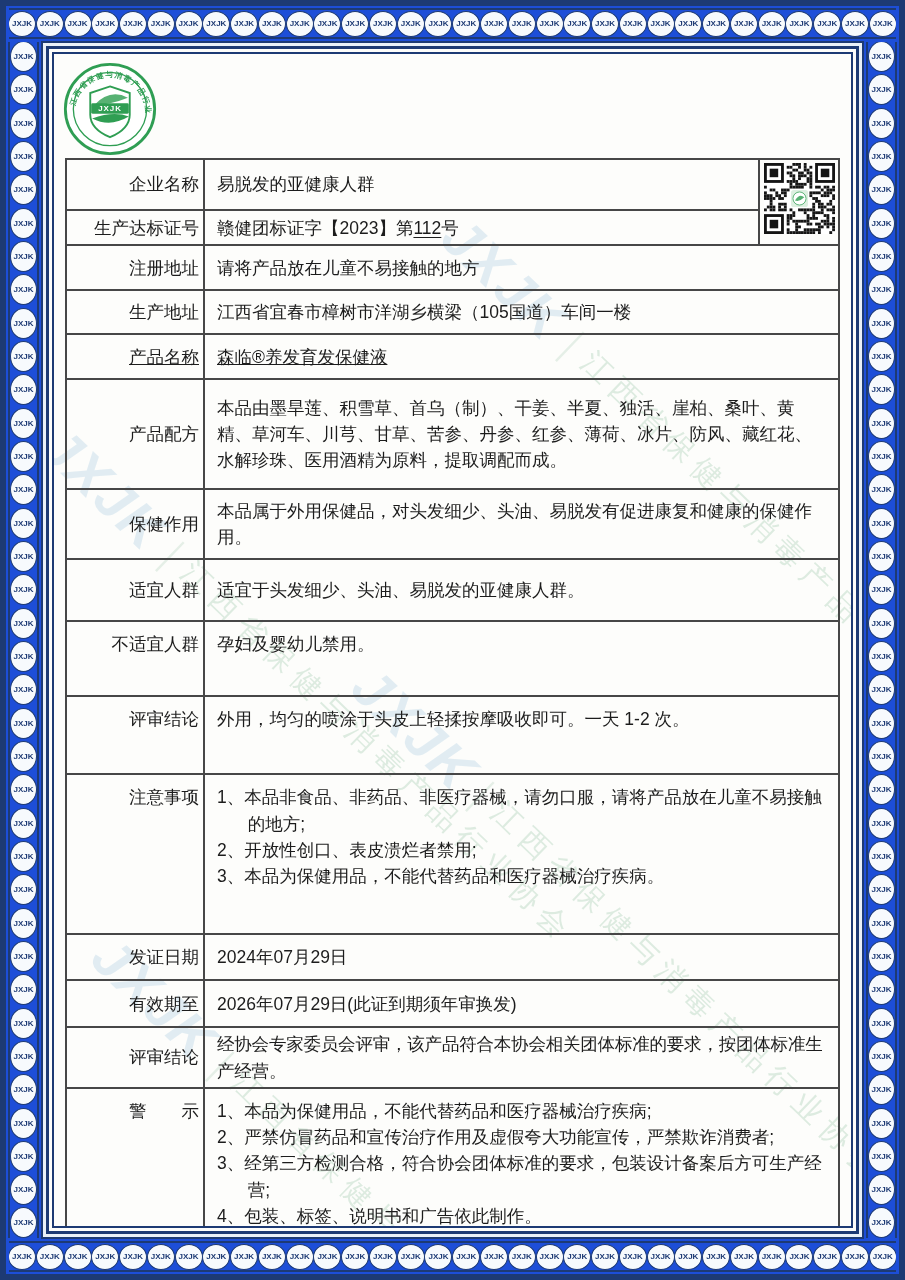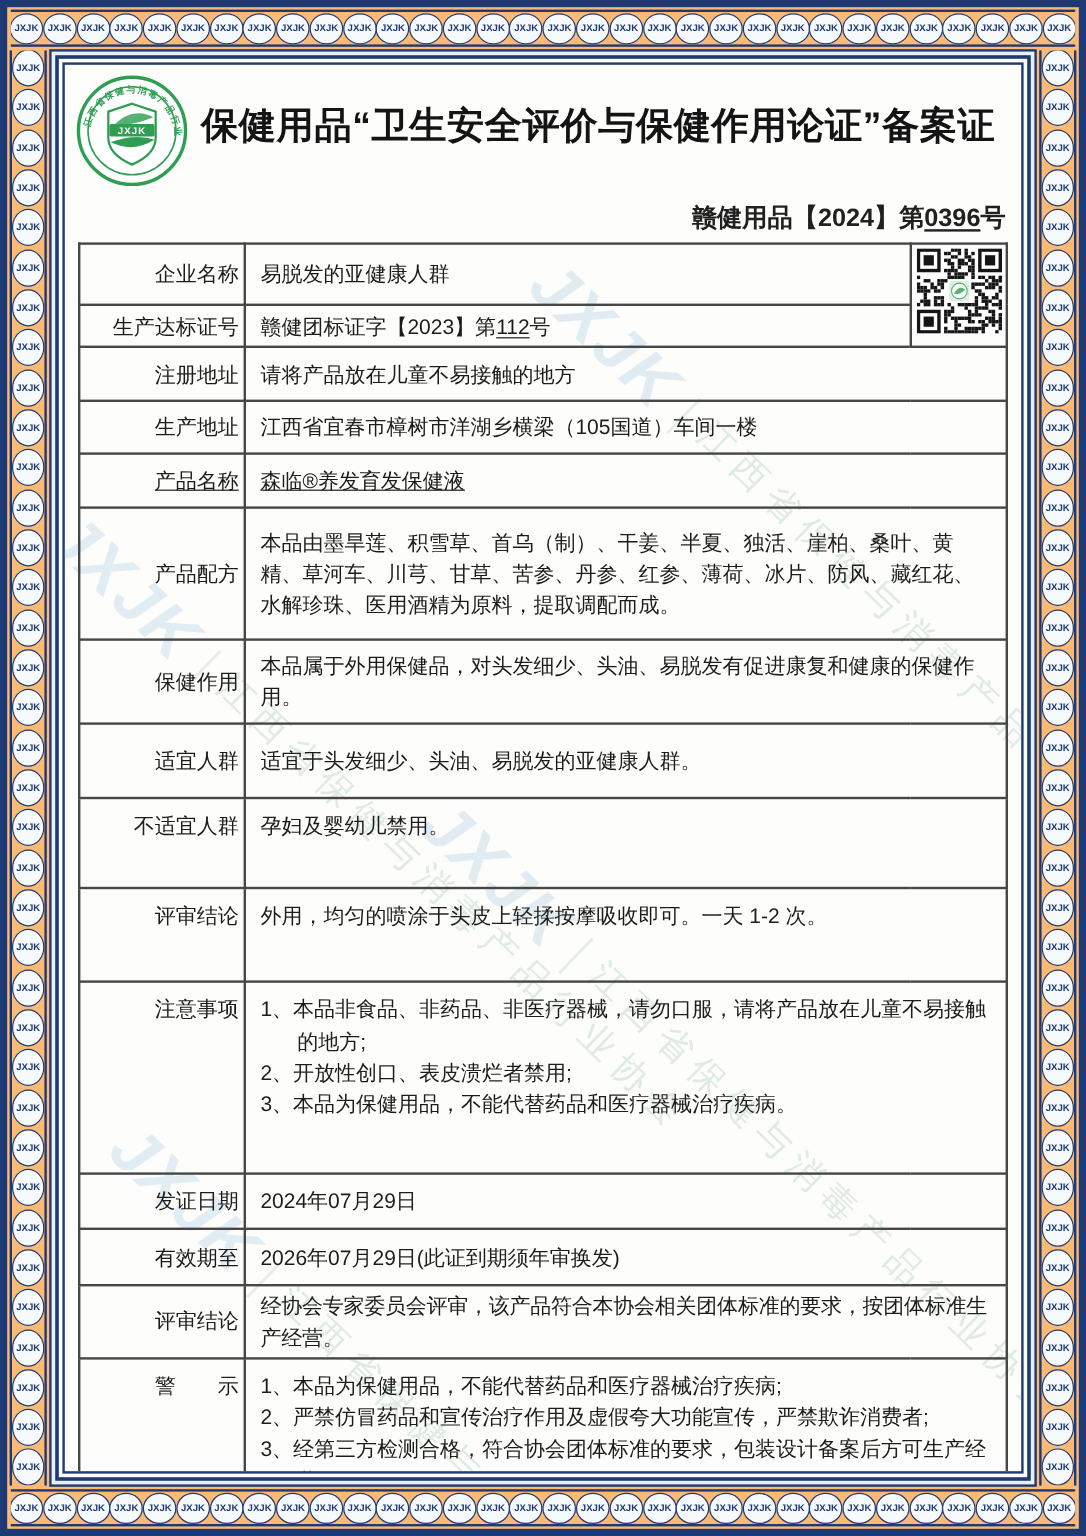--- a/index.html
+++ b/index.html
@@ -6,21 +6,21 @@
   html,body { width:905px; height:1280px; }
   body {
     font-family:"Liberation Sans", sans-serif;
     background:#16306a;
     position:relative;
     overflow:hidden;
     color:#1c1c1c;
   }
   
   .frame-outer { position:absolute; inset:0; background:#1d3a74; padding:6px; }
-  .frame-light { position:relative; width:100%; height:100%; background:#fdba74; }
+  .frame-light { position:relative; width:100%; height:100%; background:#1d4ed8; }
   .band { position:absolute; display:flex; justify-content:space-between; z-index:1; overflow:hidden; }
   .band-h { left:3px; right:3px; height:31px; flex-direction:row; align-items:center;
             border-top:2px solid #1d3a74; border-bottom:2px solid #1d3a74; }
   .band-top { top:2px; }
   .band-bottom { bottom:2px; }
   .band-v { top:36px; bottom:36px; width:31px; flex-direction:column; align-items:center;
             border-left:2px solid #1d3a74; border-right:2px solid #1d3a74; }
   .band-left { left:2px; }
   .band-right { right:2px; }
   .oval {
@@ -251,24 +251,20 @@
                 <defs>
                   <path id="arca" d="M 12,54 A 38,38 0 0 1 88,54"></path>
                 </defs>
                 <text font-size="8" fill="#2f9e53" font-weight="bold" letter-spacing="1.5"><textPath href="#arca" startOffset="6%">江西省保健与消毒产品行业协会</textPath></text>
                 <path d="M50,26 L71,33 L71,56 Q71,71 50,80 Q29,71 29,56 L29,33 Z" fill="#ffffff" stroke="#2f9e53" stroke-width="2"></path>
                 <path d="M33,46 Q50,28 69,38 Q52,45 33,46 Z" fill="#57b173"></path>
                 <path d="M31,60 Q54,52 70,58 Q50,70 31,60 Z" fill="#2f9e53"></path>
                 <rect x="30" y="44" width="40" height="11" rx="1.5" fill="#2f9e53"></rect>
                 <text x="50" y="52.6" font-size="8.5" fill="#ffffff" font-weight="bold" text-anchor="middle" letter-spacing="1">JXJK</text>
               </svg></div>
-          <div class="page-title">保健用品“卫生安全评价与保健作用论证”备案证</div>
-        </div>
-        <div class="cert-no">
-          <span>赣健用品【2024】第</span><span class="u">0396</span><span>号</span>
         </div>
 
         <table class="cert">
           <tbody>
               <tr style="height:50px;">
             <td class="lbl">企业名称</td>
             <td class="val">易脱发的亚健康人群</td>
             <td class="qrcell" rowspan="2">
               <div id="qr"><svg viewBox="0 0 75 75" width="71" height="71">
                       <rect width="100%" height="100%" fill="#ffffff"></rect>

